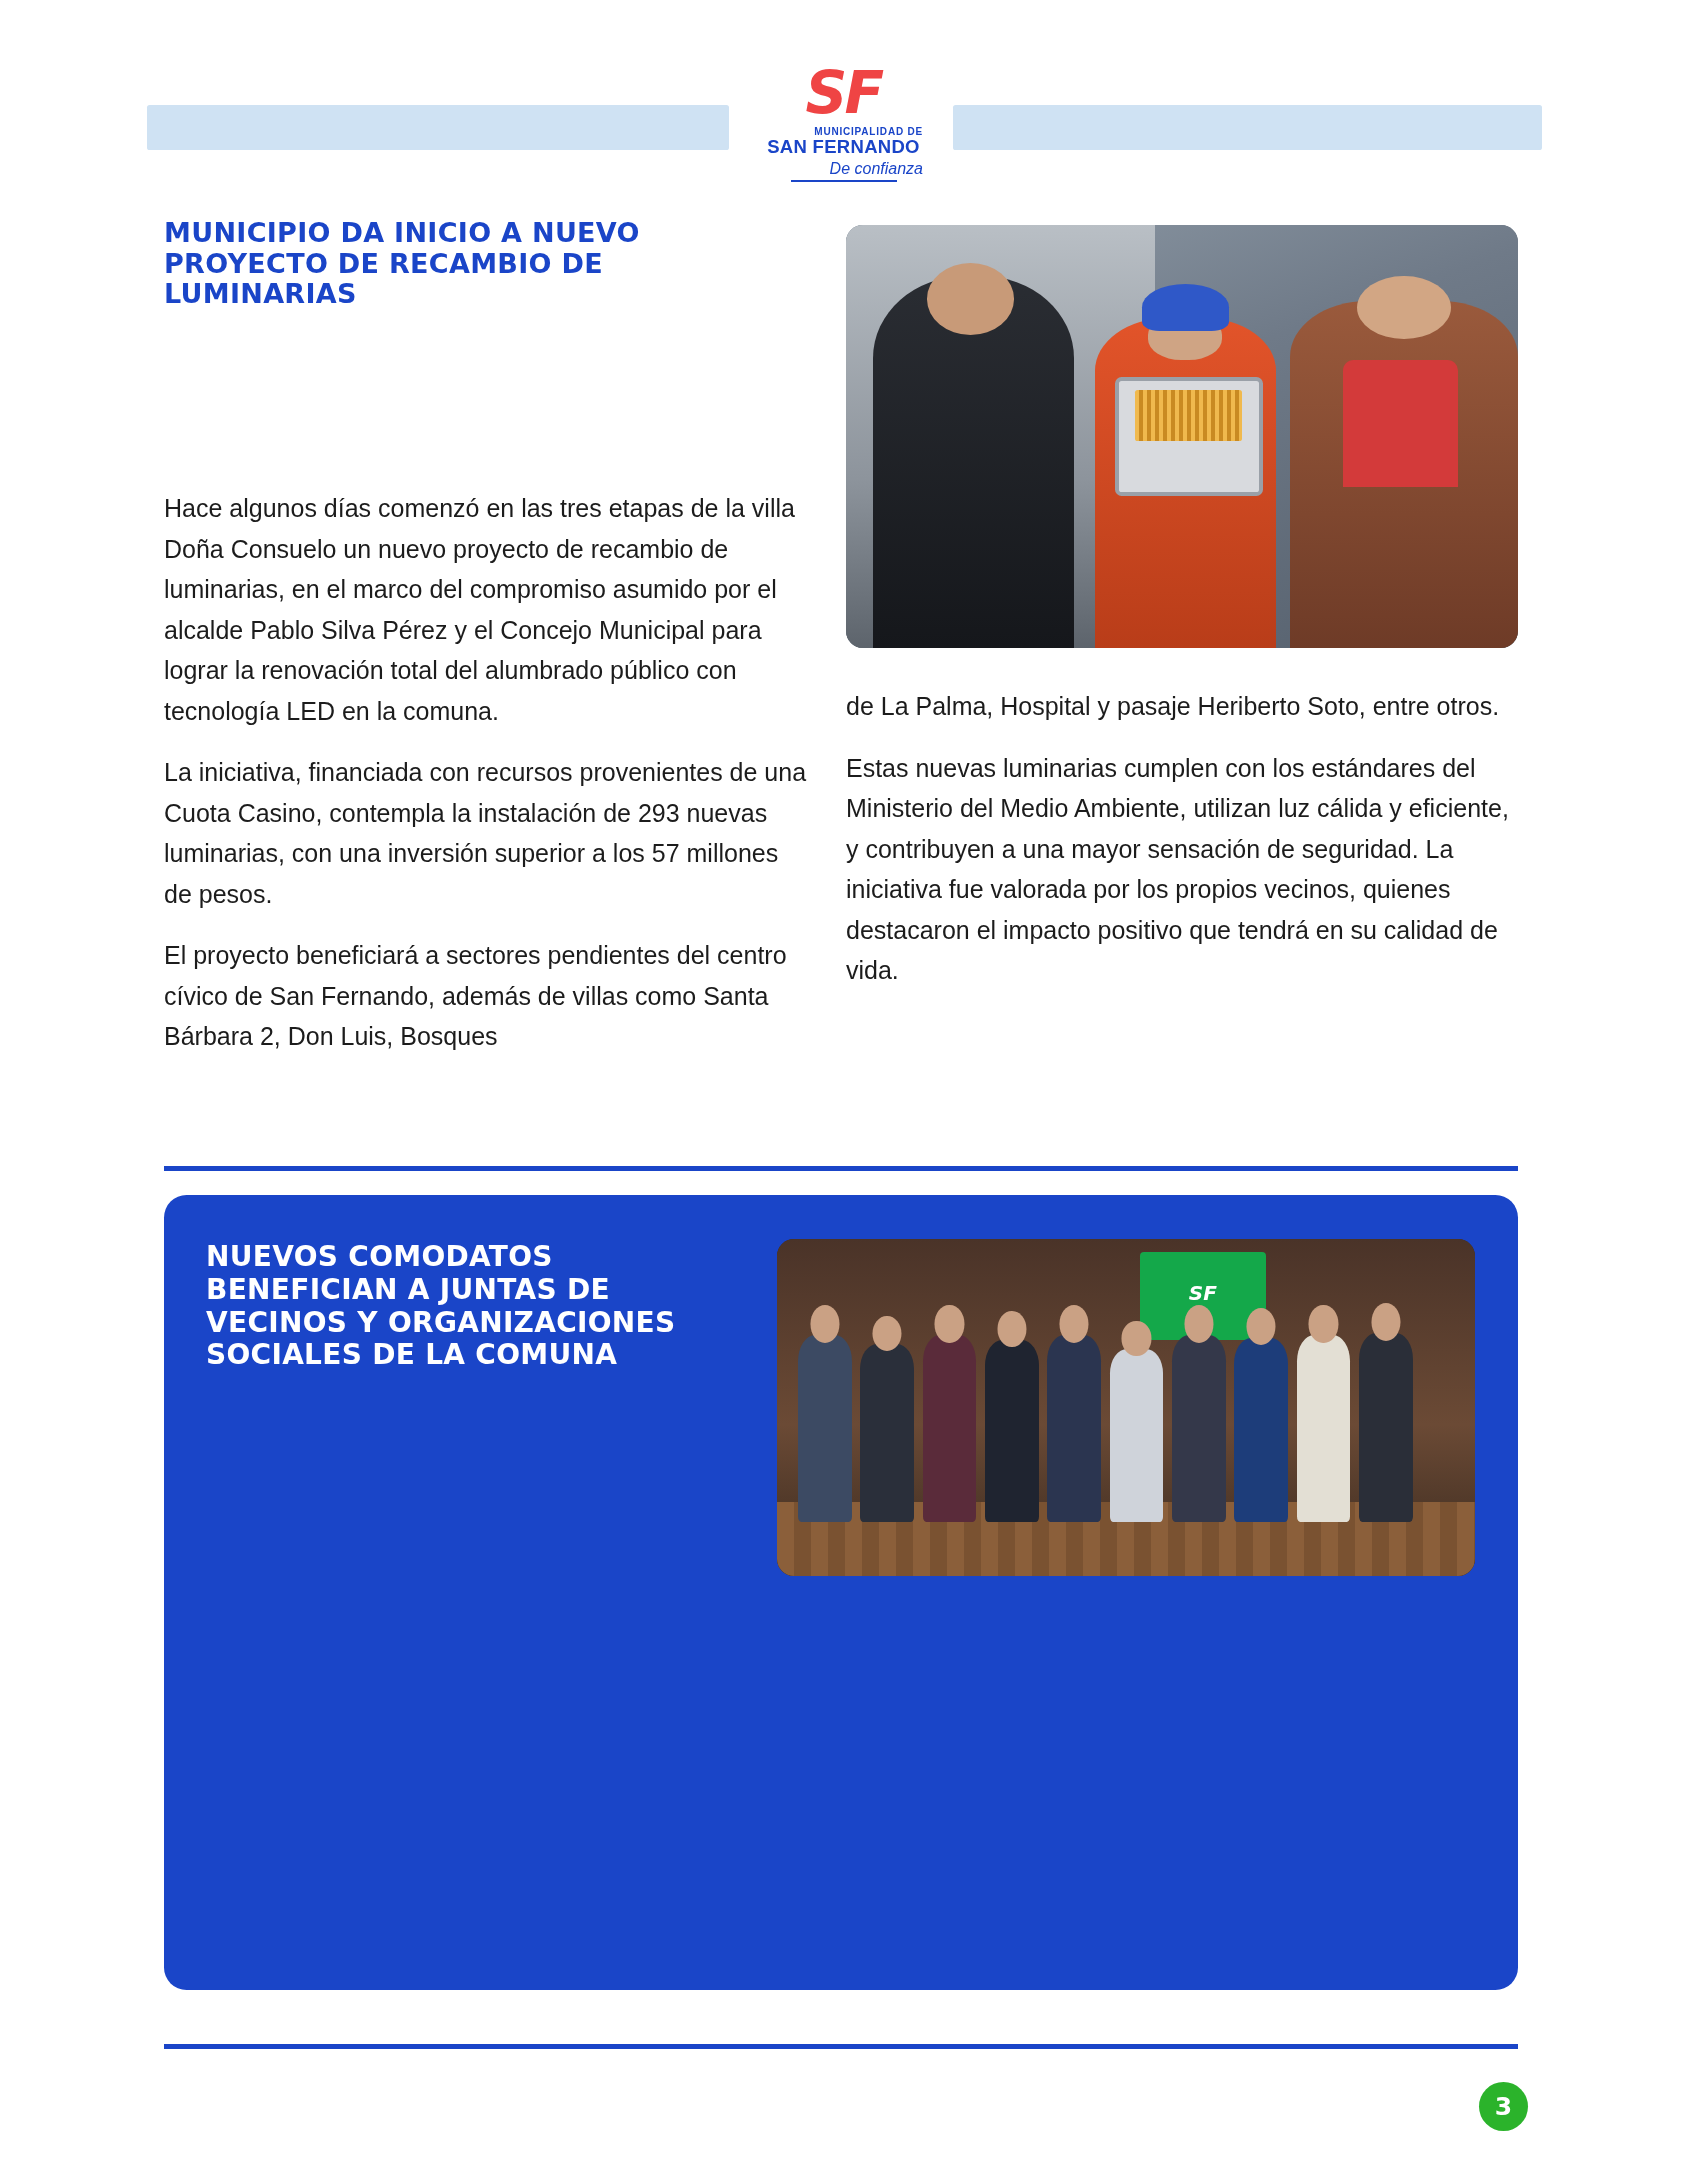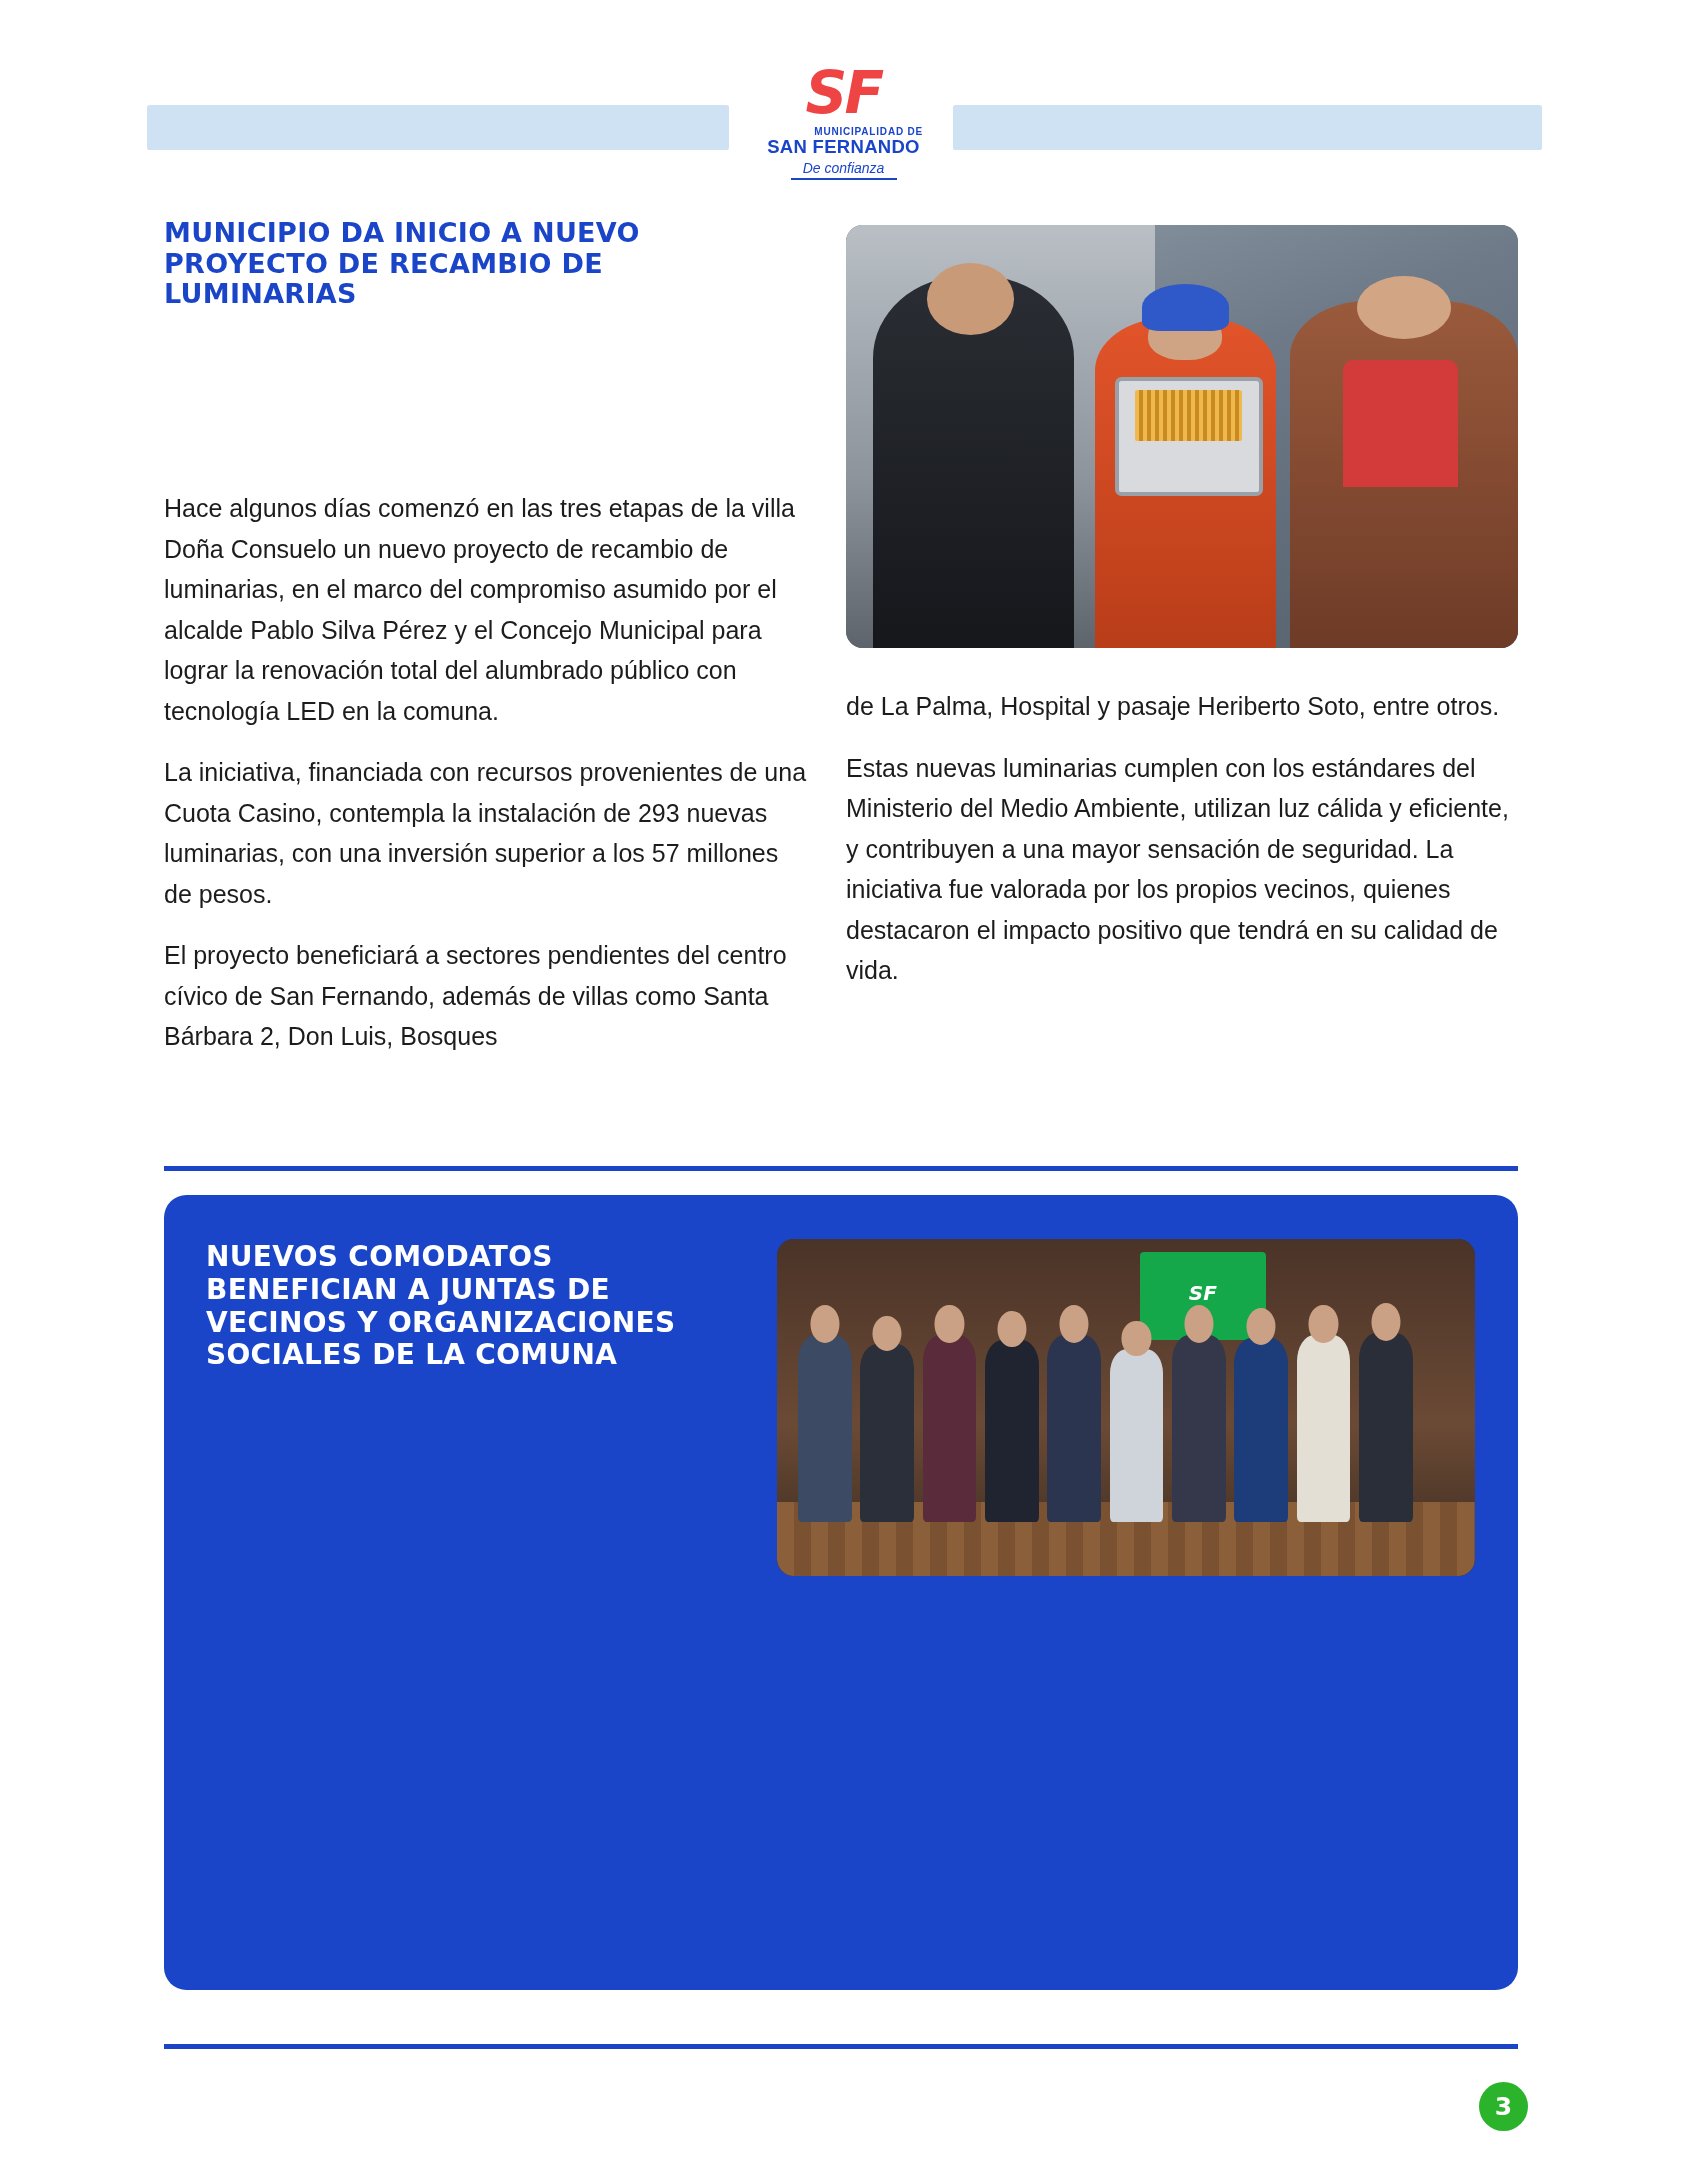--- a/index.html
+++ b/index.html
@@ -60,24 +60,25 @@
     text-align: right;
   }
   .logo .city {
     font-size: 18.5px;
     font-weight: 700;
     color: #1a45c8;
     letter-spacing: 0.3px;
     margin-top: 1.3px;
   }
   .logo .tag {
-    font-size: 14px;
+    font-size: 16px;
     font-style: italic;
     color: #1a45c8;
     margin-top: 4.6px;
+    text-align: right;
   }
   .logo .rule {
     width: 106px;
     height: 2px;
     background: #1a45c8;
     margin: 3.3px auto 0;
   }
 
   
   .art1-title {

